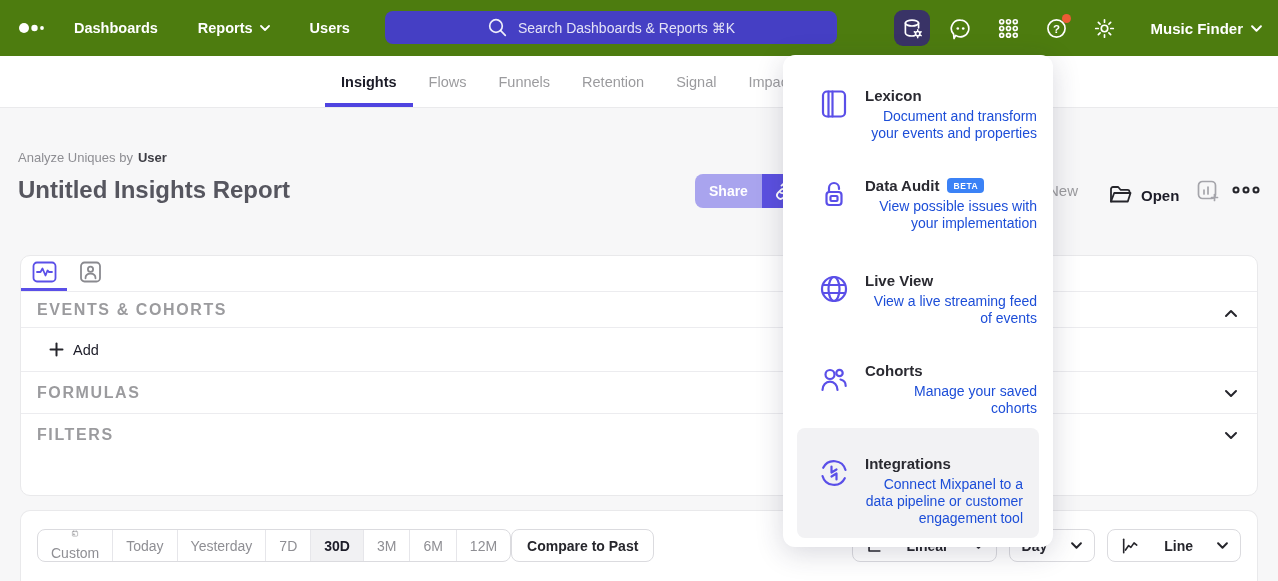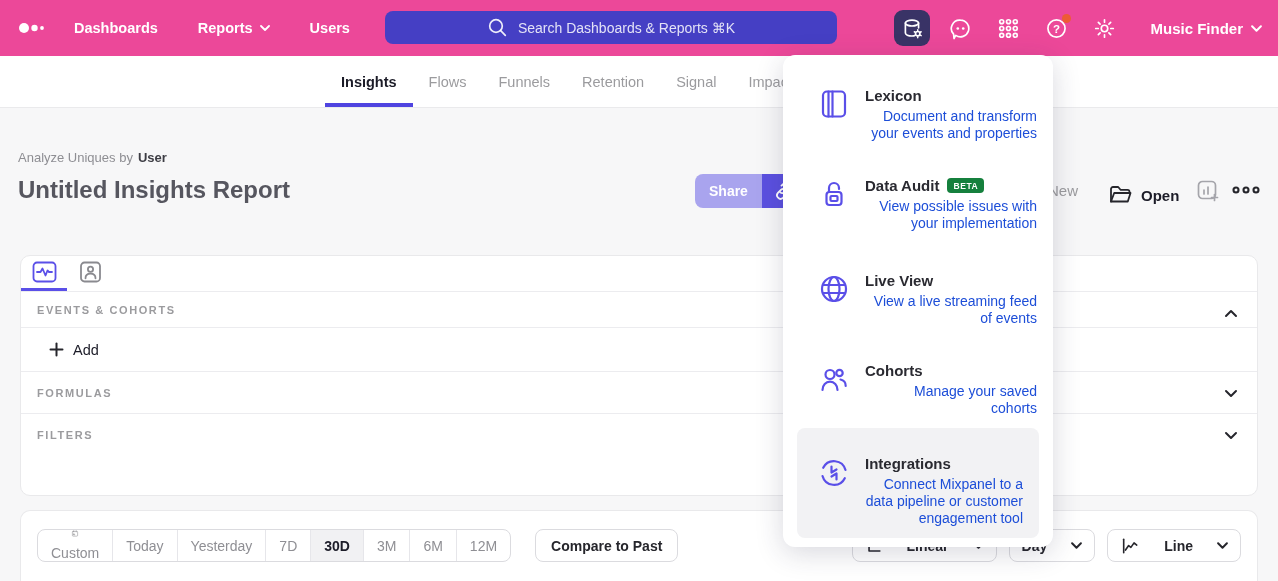--- a/index.html
+++ b/index.html
@@ -1,21 +1,21 @@
 <!DOCTYPE html>
 <html><head>
 <meta charset="utf-8">
 <style>
   * { margin:0; padding:0; box-sizing:border-box; }
   html,body { width:1278px; height:581px; }
   body { font-family:"Liberation Sans", sans-serif; background:#f7f7f8; overflow:hidden; }
   .page { position:relative; width:1278px; height:581px; background:#f7f7f8; overflow:hidden; }
 
   
-  .topnav { position:absolute; top:0; left:0; width:100%; height:56px; background:#ec4899; display:flex; align-items:center; z-index:10; }
+  .topnav { position:absolute; top:0; left:0; width:100%; height:56px; background:#4d7c0f; display:flex; align-items:center; z-index:10; }
   .logo { display:flex; align-items:center; padding:0 26px 0 18px; }
   .nav-items { display:flex; align-items:center; gap:40px; }
   .nav-item { color:#fff; font-size:14.5px; font-weight:600; display:flex; align-items:center; gap:7px; cursor:pointer; }
   .searchbar { position:absolute; left:385px; top:11px; width:452px; height:33px; background:#453fc4; border-radius:8px; display:flex; align-items:center; justify-content:center; gap:10px; }
   .searchbar span { color:rgba(255,255,255,.85); font-size:14px; }
   .nav-right { position:absolute; right:16px; top:0; height:56px; display:flex; align-items:center; gap:12px; }
   .icon-btn { width:36px; height:36px; border-radius:9px; display:flex; align-items:center; justify-content:center; position:relative; cursor:pointer; }
   .icon-btn.active { background:#393366; }
   .alert-dot { position:absolute; top:4px; right:3px; width:9px; height:9px; border-radius:50%; background:#ed5b35; }
   .project { color:#fff; font-size:15px; font-weight:700; display:flex; align-items:center; gap:8px; margin-left:16px; cursor:pointer; }
@@ -40,46 +40,46 @@
   .board-add { position:absolute; left:1196px; top:5px; cursor:pointer; }
   .more-btn { position:absolute; left:1232px; top:7px; cursor:pointer; }
 
   
   .builder { position:absolute; left:20px; top:255px; width:1238px; height:241px; background:#fff; border:1px solid #e9e9eb; border-radius:10px; }
   .b-tabs { height:36px; border-bottom:1px solid #ececef; display:flex; }
   .b-tab { width:46px; display:flex; align-items:center; justify-content:center; border-bottom:3px solid transparent; cursor:pointer; }
   .b-tab.active { border-bottom-color:#5a4fe8; }
   .b-row { position:relative; border-top:1px solid #ececef; }
   .b-row:first-of-type { border-top:none; }
-  .sec-label { font-size:11px; letter-spacing:1.6px; color:#9b9b9e; font-weight:700; }
+  .sec-label { font-size:16px; letter-spacing:1.6px; color:#9b9b9e; font-weight:700; }
   .events-row { height:35px; display:flex; align-items:center; padding-left:16px; border-top:none; }
   .add-row { height:44px; display:flex; align-items:center; padding-left:28px; }
   .add-btn { display:flex; align-items:center; gap:9px; font-size:14.5px; font-weight:400; color:#1c1c28; cursor:pointer; }
   .fold-row { height:42px; display:flex; align-items:center; padding-left:16px; cursor:pointer; }
   .row-chev { position:absolute; right:19px; top:50%; transform:translateY(-50%); }
   .events-row .row-chev { top:60%; }
 
   
   .bottombar { position:absolute; left:20px; top:510px; width:1238px; height:71px; background:#fff; border:1px solid #e9e9eb; border-bottom:none; border-radius:10px 10px 0 0; }
   .bb-inner { position:absolute; left:16px; right:16px; top:18px; height:33px; display:flex; align-items:center; }
   .seg-group { display:flex; height:33px; border:1px solid #dbdbdf; border-radius:8px; overflow:hidden; }
   .seg { display:flex; align-items:center; gap:8px; padding:0 13px; font-size:14px; color:#8f8f94; border-left:1px solid #e6e6ea; cursor:pointer; white-space:nowrap; }
   .seg:first-child { border-left:none;flex-direction:column; }
   .seg.active { background:#f1f1f3; color:#1c1c28; font-weight:700; }
-  .compare-btn { margin-left:24px; height:33px; border:1px solid #dbdbdf; border-radius:8px; background:#fff; padding:0 15px; font-size:14px; font-weight:600; color:#26262c; cursor:pointer; font-family:inherit; }
+  .compare-btn { margin-left:0; height:33px; border:1px solid #dbdbdf; border-radius:8px; background:#fff; padding:0 15px; font-size:14px; font-weight:600; color:#26262c; cursor:pointer; font-family:inherit; }
   .bb-right { margin-left:auto; display:flex; gap:12px; }
   .dd-btn { height:33px; border:1px solid #dbdbdf; border-radius:8px; background:#fff; display:flex; align-items:center; gap:24px; padding:0 12px; font-size:14px; font-weight:600; color:#26262c; cursor:pointer; font-family:inherit; }
 
   
   .popover { position:absolute; left:783px; top:55px; width:270px; height:492px; background:#fff; border-radius:12px; box-shadow:0 6px 28px rgba(40,40,70,.18); z-index:60; }
   .pop-item { position:absolute; left:0; right:0; padding-left:82px; padding-right:16px; cursor:pointer; }
   .pop-icon { position:absolute; left:35px; top:1px; width:32px; height:32px; }
   .pop-title { font-size:15px; font-weight:700; color:#2a2a31; display:flex; align-items:center; }
   .pop-desc { margin-top:4px; font-size:14px; color:#1d4ed8; line-height:1.22; max-width:172px;text-align:right; }
-  .beta-badge { display:inline-block; margin-left:8px; background:#15803d; color:#fff; font-size:8.5px; font-weight:700; letter-spacing:.6px; padding:2.5px 6px; border-radius:4px; }
+  .beta-badge { display:inline-block; margin-left:8px; background:#3b82f6; color:#fff; font-size:8.5px; font-weight:700; letter-spacing:.6px; padding:2.5px 6px; border-radius:4px; }
   .pop-item.hl { left:14px; right:14px; background:#f2f2f4; border-radius:8px; top:373px; height:110px; padding-top:27px; padding-left:68px; }
   .pop-item.hl .pop-icon { left:21px; top:29px; }
 </style>
 </head>
 <body>
 
 <div class="page">
 
   <div class="topnav">
     <div class="logo">

